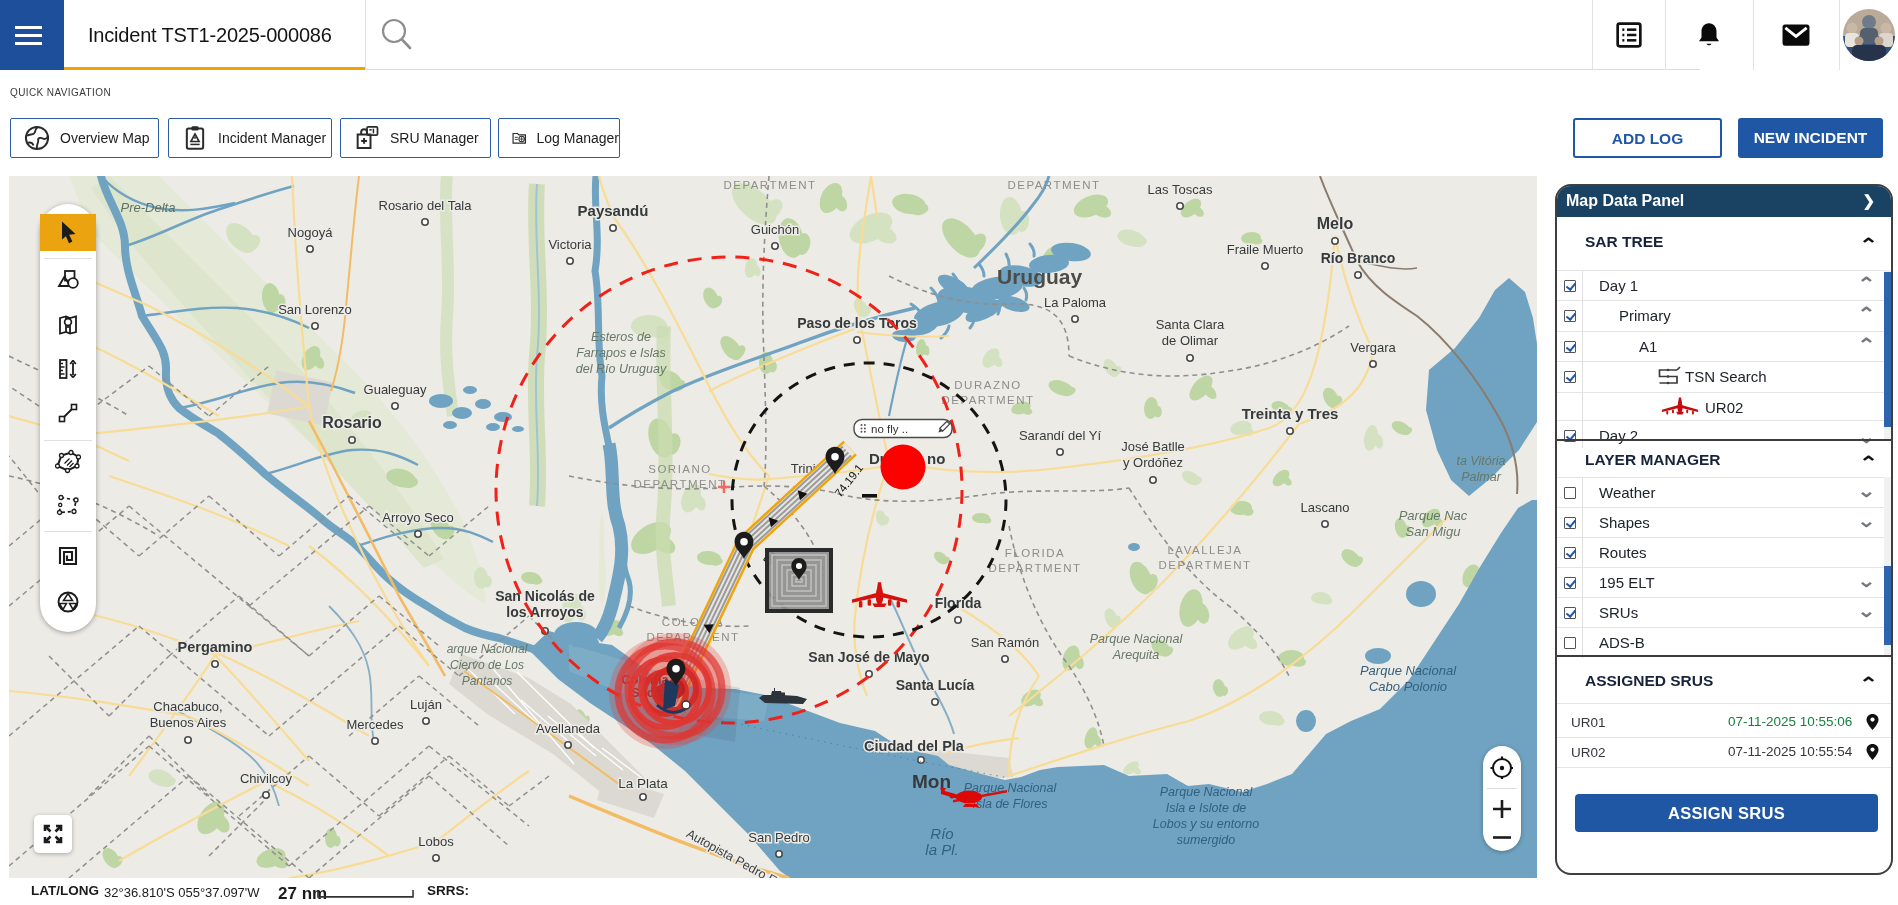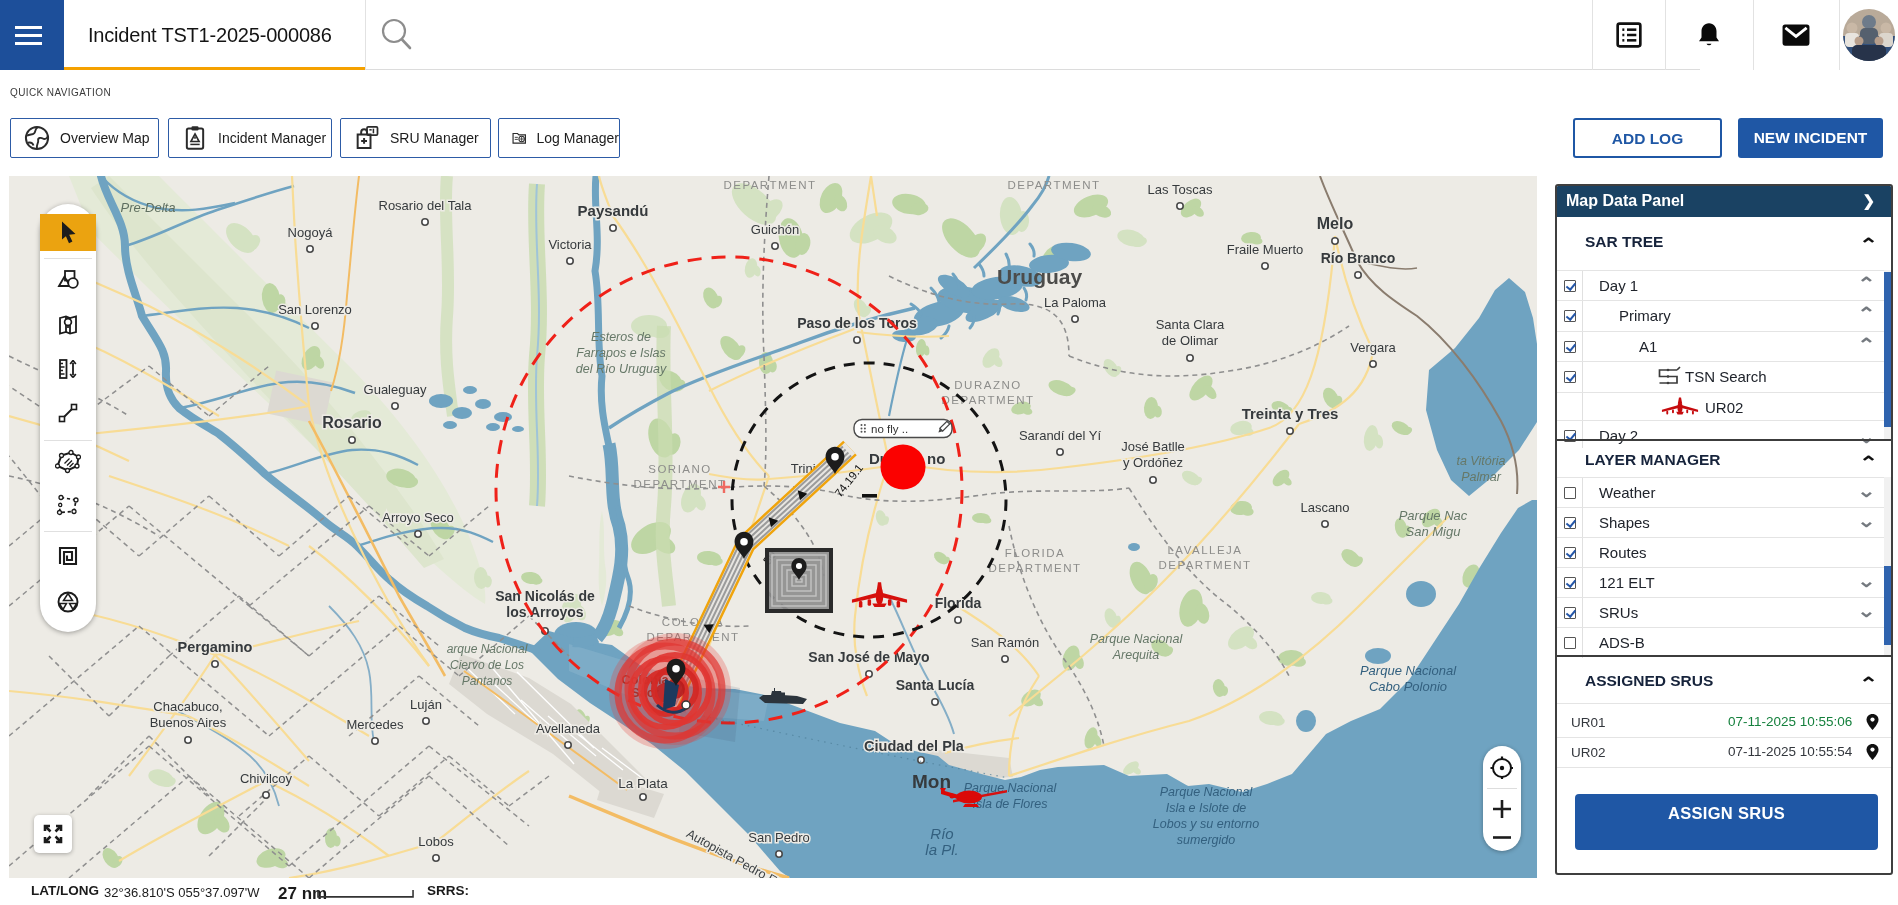--- a/index.html
+++ b/index.html
@@ -17,32 +17,32 @@
 .qbtn svg{margin:0 9px 0 12px}
 #addlog{position:absolute;left:1573px;top:118px;width:149px;height:40px;border:2px solid #1f57a5;border-radius:3px;background:#fff;color:#1f57a5;font-weight:bold;font-size:15.5px;text-align:center;line-height:37px}
 #newinc{position:absolute;left:1738px;top:118px;width:145px;height:40px;background:#1f57a5;border-radius:3px;color:#fff;font-weight:bold;font-size:15.5px;text-align:center;line-height:40px}
 #map{position:absolute;left:9px;top:176px;width:1528px;height:702px;overflow:hidden;background:#edebe5}
 #toolbar{position:absolute;left:31px;top:28px;width:56px;height:428px;background:#fff;border-radius:28px;box-shadow:0 1px 5px rgba(0,0,0,.35)}
 .tsep{position:absolute;left:4px;width:48px;height:1px;background:#e0e0e0}
 .ticon{position:absolute;left:15px;width:26px;height:26px}
 #selbox{position:absolute;left:0;top:10px;width:56px;height:37px;background:#eba310}
 #fsbtn{position:absolute;left:25px;top:639px;width:38px;height:38px;background:#fff;border-radius:5px;box-shadow:0 1px 4px rgba(0,0,0,.3)}
 #zoompill{position:absolute;left:1474px;top:570px;width:38px;height:105px;background:#fff;border-radius:19px;box-shadow:0 1px 4px rgba(0,0,0,.3)}
-#panel{position:absolute;left:1555px;top:184px;width:338px;height:691px;background:#fff;border:2px solid #3f3f3f;border-radius:3px;overflow:hidden;font-family:"Liberation Sans",sans-serif}
+#panel{position:absolute;left:1555px;top:184px;width:338px;height:691px;background:#fff;border:2px solid #3f3f3f;border-radius:16px;overflow:hidden;font-family:"Liberation Sans",sans-serif}
 #phead{position:absolute;left:0;top:0;width:100%;height:31px;background:#1a4263;color:#fff;font-weight:bold;font-size:16px;line-height:30px;padding-left:9px}
 .sechead{position:absolute;left:0;width:100%;font-weight:bold;font-size:15.5px;color:#16233b;padding-left:28px}
 .chev{position:absolute;right:15px;font-weight:bold;font-size:18px;transform:scaleX(1.3);top:1px}
 .trow{position:absolute;left:0;width:333px;height:31px;border-top:1px solid #e4e4e4;font-size:15px;color:#20242c}
 .cb{position:absolute;left:7px;top:9px;width:12px;height:12px;border:1.2px solid #555;border-radius:1px;background:#fff}
 .cbchk:after{content:"";position:absolute;left:2.5px;top:-0.5px;width:3.5px;height:7px;border:solid #2456a8;border-width:0 2.2px 2.2px 0;transform:rotate(40deg)}
 .rowdiv{position:absolute;left:25px;top:0;width:1px;height:100%;background:#e0e0e0}
 .rchev{position:absolute;right:16px;top:2px;color:#74797f;font-size:18px;font-weight:bold;transform:scaleX(1.25)}
 .darkline{position:absolute;left:0;width:100%;height:2px;background:#3c3c3c}
 .thinline{position:absolute;left:0;width:100%;height:1px;background:#e4e4e4}
-#assignbtn{position:absolute;left:18px;top:608px;width:303px;height:56px;background:#1f57a5;border-radius:4px;color:#fff;font-weight:bold;font-size:16.5px;text-align:center;line-height:38px;letter-spacing:.3px}
+#assignbtn{position:absolute;left:18px;top:608px;width:303px;height:38px;background:#1f57a5;border-radius:4px;color:#fff;font-weight:bold;font-size:16.5px;text-align:center;line-height:38px;letter-spacing:.3px}
 #botbar{position:absolute;left:0;top:878px;width:1898px;height:27px;background:#fff;font-size:13.5px;color:#1b1b1b}
 .sb-track{position:absolute;width:7px;background:#f1f1f1}
 .sb-thumb{position:absolute;width:7px;background:#2f63ae}
 </style>
 </head>
 <body>
 
 <div id="hdr">
   <div id="burger">
       <div style="top:26px"></div>
@@ -840,21 +840,21 @@
       <span class="rchev">⌄</span>
     </div>
   <div class="trow" style="top:351px">
       <span class="cb cbchk"></span>
       <span class="rowdiv"></span>
       <span class="abs" style="left:42px;top:6px">Routes</span>
     </div>
   <div class="trow" style="top:381px">
       <span class="cb cbchk"></span>
       <span class="rowdiv"></span>
-      <span class="abs" style="left:42px;top:6px">121 ELT</span>
+      <span class="abs" style="left:42px;top:6px">195 ELT</span>
       <span class="rchev">⌄</span>
     </div>
   <div class="trow" style="top:411px">
       <span class="cb cbchk"></span>
       <span class="rowdiv"></span>
       <span class="abs" style="left:42px;top:6px">SRUs</span>
       <span class="rchev">⌄</span>
     </div>
   <div class="trow" style="top:441px">
       <span class="cb"></span>

